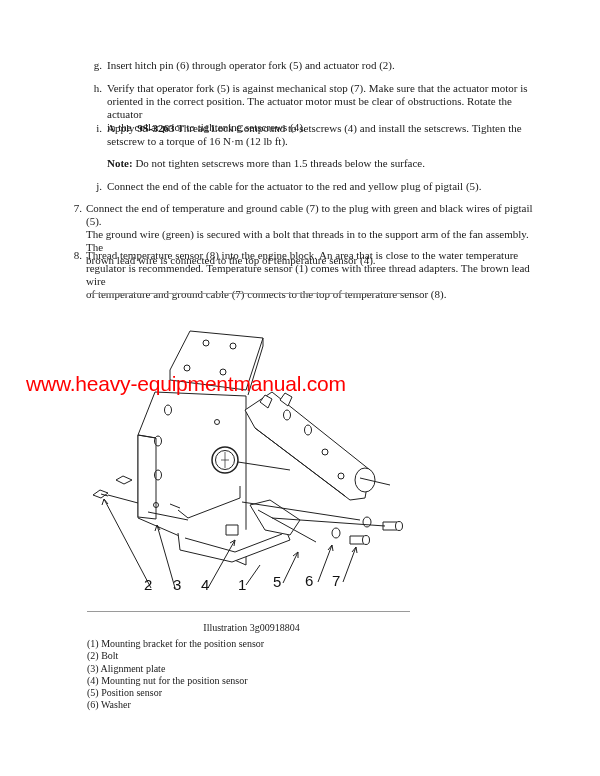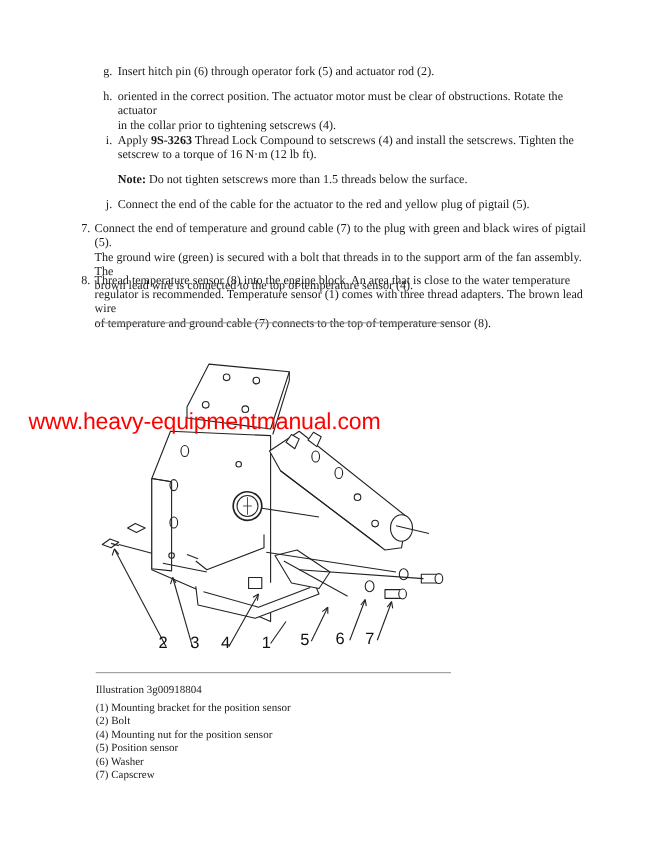--- a/index.html
+++ b/index.html
@@ -64,21 +64,21 @@
       font-size: 15px;
       line-height: 16px;
       color: #111;
     }
     .caption-row {
       position: absolute;
       left: 87px;
       top: 621px;
       width: 420px;
       display: flex;
-      justify-content: flex-start;
+      justify-content: center;
       font-size: 10px;
     }
     .legend {
       position: absolute;
       left: 87px;
       top: 638px;
       font-size: 10px;
       line-height: 12.3px;
     }
     .legend div { white-space: nowrap; }
@@ -87,20 +87,21 @@
 <body>
 
 <div class="step substep" style="top:59px;">
   <span class="marker">g.</span>
   <div class="body-text">Insert hitch pin (6) through operator fork (5) and actuator rod (2).</div>
 </div>
 
 <div class="step substep" style="top:82px;">
   <span class="marker">h.</span>
   <div class="body-text">
+    <div>Verify that operator fork (5) is against mechanical stop (7). Make sure that the actuator motor is</div>
     <div>oriented in the correct position. The actuator motor must be clear of obstructions. Rotate the actuator</div>
     <div>in the collar prior to tightening setscrews (4).</div>
   </div>
 </div>
 
 <div class="step substep" style="top:122px;">
   <span class="marker">i.</span>
   <div class="body-text">
     <div><span>Apply </span><b>9S-3263</b><span> Thread Lock Compound to setscrews (4) and install the setscrews. Tighten the</span></div>
     <div>setscrew to a torque of 16 N·m (12 lb ft).</div>
@@ -218,17 +219,17 @@
 <div class="rule" style="left:87px; top:611px; width:323px;"></div>
 
 <div class="caption-row">
   <span>Illustration 3</span>
   <span style="margin-right:91px;">g00918804</span>
 </div>
 
 <div class="legend">
   <div>(1) Mounting bracket for the position sensor</div>
   <div>(2) Bolt</div>
+  <div>(3) Alignment plate</div>
   <div>(4) Mounting nut for the position sensor</div>
   <div>(5) Position sensor</div>
   <div>(6) Washer</div>
-  <div>(7) Capscrew</div>
 </div>
 
 </body></html>

